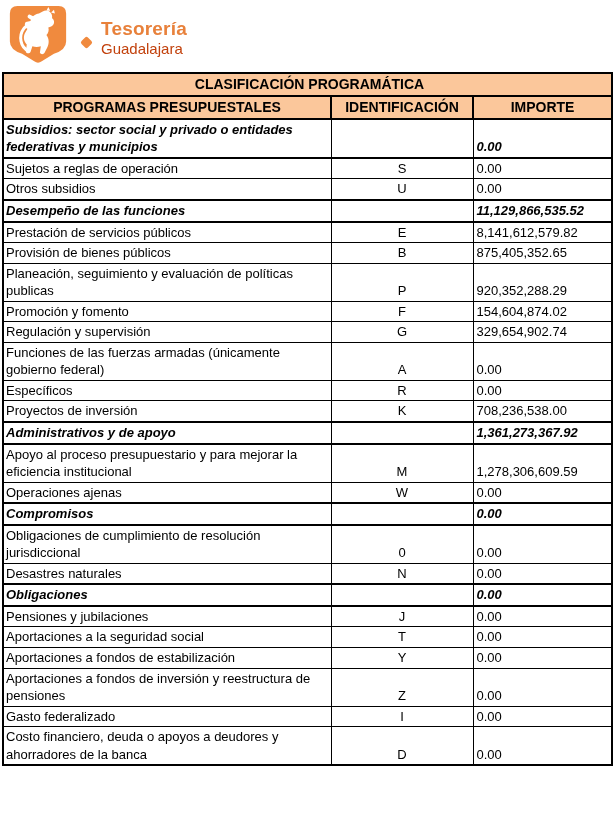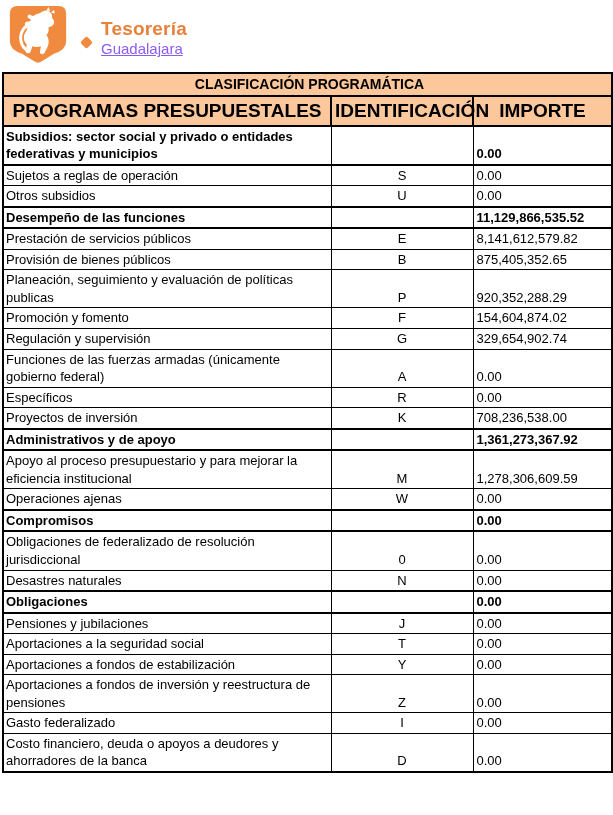--- a/index.html
+++ b/index.html
@@ -9,33 +9,33 @@
     color:#000;overflow:hidden;
     --accent:#F08A3E;--band:#FBC79B;
   }
   
   .brand{display:flex;align-items:center;margin:4px 0 6px 8px;height:62px;}
   .crest{width:60px;height:60px;flex:0 0 auto;}
   .bullet{width:9px;height:9px;background:var(--accent);border-radius:2px;
           transform:rotate(45deg);margin:14px 10px 0 14px;flex:0 0 auto;}
   .brand-text{display:flex;flex-direction:column;line-height:1.05;margin-top:6px;}
   .brand-name{font-weight:bold;font-size:19px;color:#E8813B;letter-spacing:.2px;}
-  .brand-city{font-size:15px;color:#8b5cf6;margin-top:2px;text-decoration:underline;}
+  .brand-city{font-size:15px;color:#c2410c;margin-top:2px;}
   
   table{border-collapse:collapse;table-layout:fixed;margin-left:2px;width:609px;
         font-size:13px;line-height:1.35;}
   table{border:2px solid #000;}
   col.c1{width:328px;} col.c2{width:142px;} col.c3{width:139px;}
   thead th{background:var(--band);border:2px solid #000;font-weight:bold;
-           text-align:center;padding:1px 3px;height:17px;font-size:19px;}
+           text-align:center;padding:1px 3px;height:17px;font-size:14px;}
   tbody td{border:1px solid #000;padding:1px 3px;vertical-align:bottom;height:17px;}
   td.col-label{text-align:left;padding-left:2px;}
   td.col-id{text-align:center;}
   td.col-amount{text-align:left;padding-right:4px;}
-  tr.bold-row td{font-weight:bold;border-top-width:2px;border-bottom-width:2px;}
+  tr.bold-row td{font-weight:bold;border-top-width:2px;border-bottom-width:2px;font-style:italic;}
 </style>
 </head>
 <body style="--accent: #F08A3E; --band: #FBC79B;">
 
 <div class="brand">
   <svg class="crest" viewBox="0 0 64 64" aria-hidden="true">
     <path d="M10 1 h44 q8 0 8 8 v30 q0 9 -13 13 l-13 8 q-4 3 -8 0 l-13 -8 q-13 -4 -13 -13 v-30 q0 -8 8 -8 z" fill="#F08A3E"></path>
     <path d="M22 49 C13 45 11 33 17 25 C19 22 23 23 23 27 C23 31 20 35 25 39" fill="none" stroke="#fff" stroke-width="3.2" stroke-linecap="round"></path>
     <g fill="#fff">
       <path d="M37 7 c5 -3 11 1 10 7 c3 2 3 7 -1 9 l-3 1 c1 3 0 6 -2 8 c3 4 3 9 1 13 l-3 6 c-1 2 -4 2 -5 0 l1 -7 c-3 1 -6 1 -9 0 l-2 6 c-1 2 -4 2 -5 0 l1 -8 c-3 -3 -4 -8 -2 -12 l3 -5 c-3 -1 -4 -5 -2 -7 l5 -1 c1 -4 5 -8 9 -8 z"></path>
@@ -143,21 +143,21 @@
         <td class="col-label">Operaciones ajenas</td>
         <td class="col-id">W</td>
         <td class="col-amount">0.00</td>
       </tr>
       <tr class="bold-row">
         <td class="col-label">Compromisos</td>
         <td class="col-id"></td>
         <td class="col-amount">0.00</td>
       </tr>
       <tr>
-        <td class="col-label">Obligaciones de federalizado de resolución jurisdiccional</td>
+        <td class="col-label">Obligaciones de cumplimiento de resolución jurisdiccional</td>
         <td class="col-id">0</td>
         <td class="col-amount">0.00</td>
       </tr>
       <tr>
         <td class="col-label">Desastres naturales</td>
         <td class="col-id">N</td>
         <td class="col-amount">0.00</td>
       </tr>
       <tr class="bold-row">
         <td class="col-label">Obligaciones</td>

